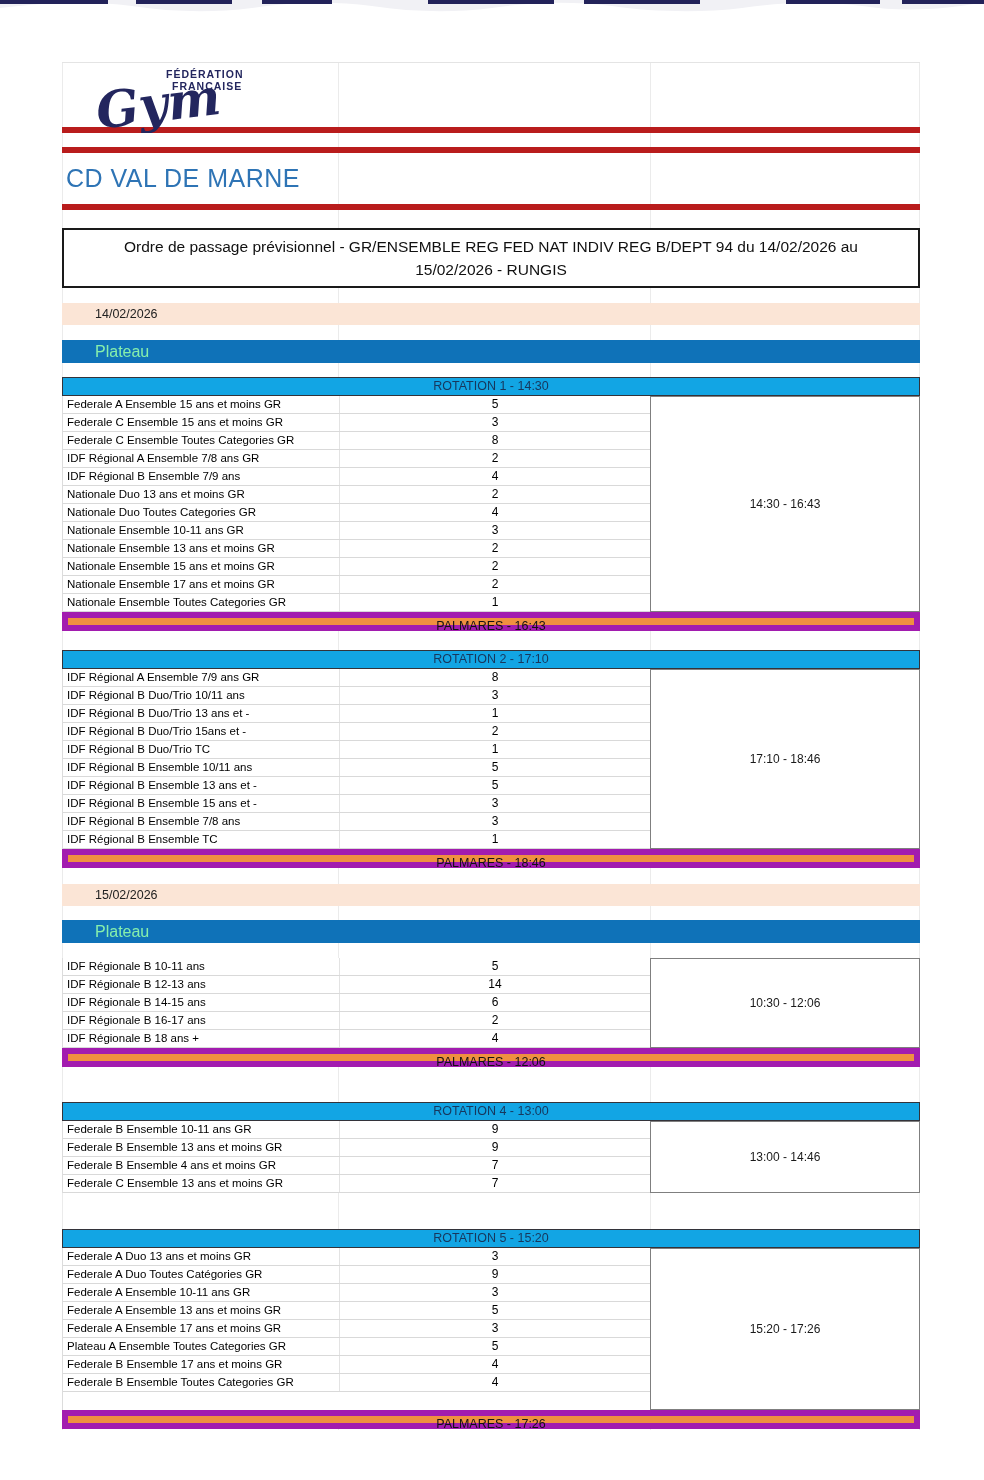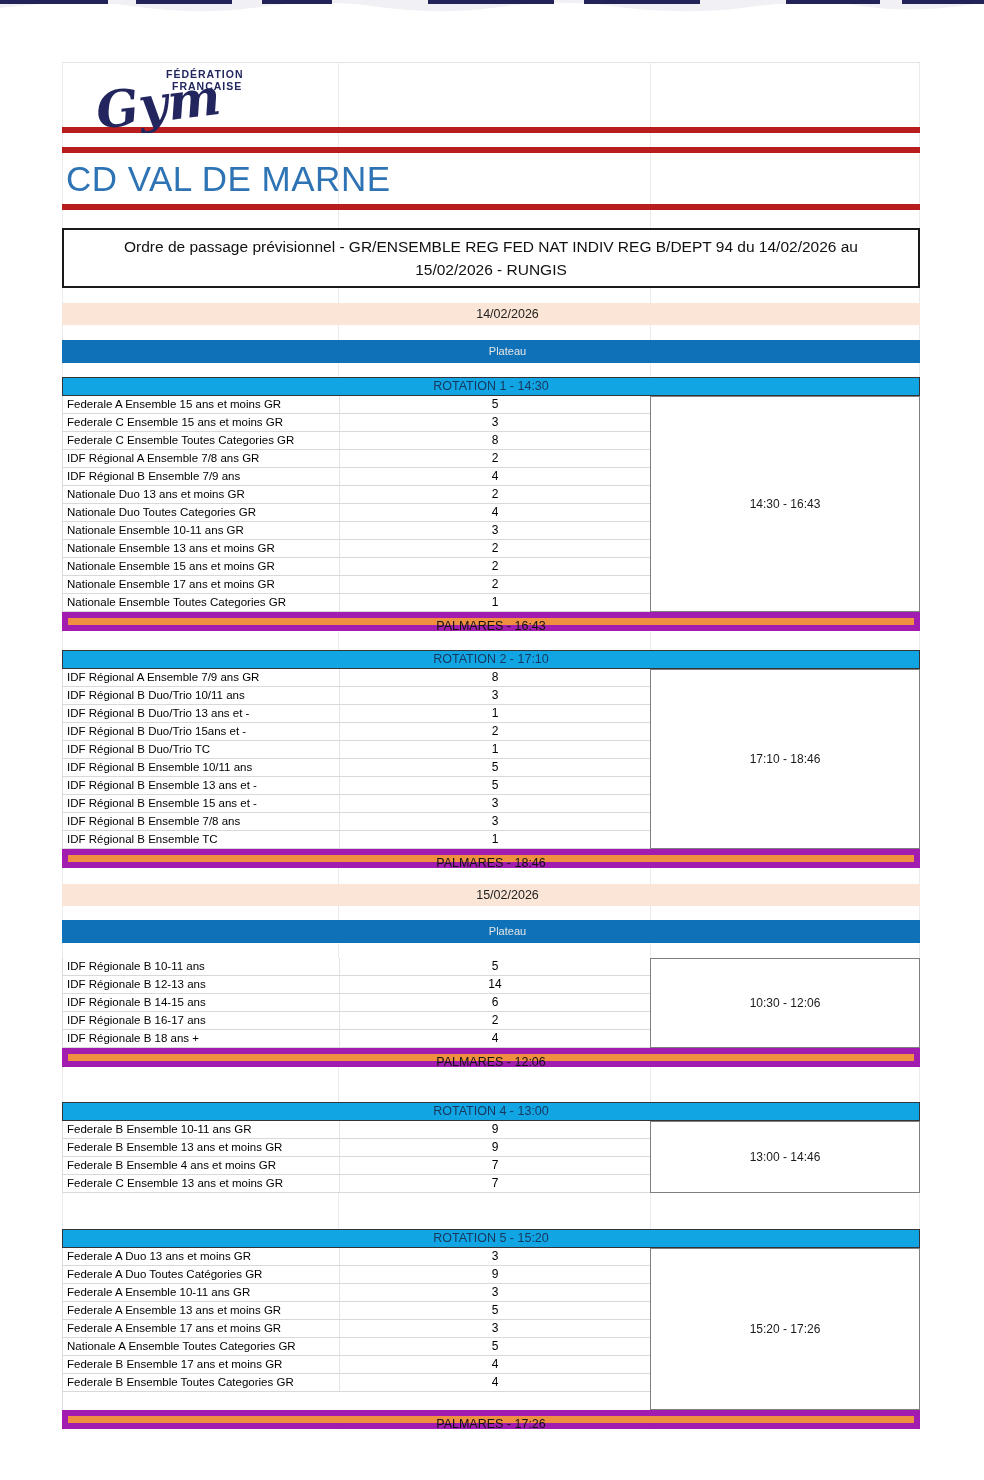--- a/index.html
+++ b/index.html
@@ -8,33 +8,33 @@
     font-family:"Liberation Sans","DejaVu Sans",sans-serif;color:#1a1a1a;
   }
   .abs{position:absolute;}
   
   .vline{position:absolute;top:62px;height:1368px;width:1px;background:#ebebeb;z-index:0;}
   
   .header-grid{left:62px;top:62px;width:858px;z-index:1;}
   .hg-row{box-sizing:border-box;border-bottom:6px solid #b91c1c;position:relative;}
   .hg-row.first{border-top:1px solid #e4e4e4;}
   .club-title{
-    font-size:35px;letter-spacing:.5px;color:var(--c-club,#2e74b5);
+    font-size:25px;letter-spacing:.5px;color:var(--c-club,#2e74b5);
     display:flex;align-items:center;padding-left:4px;
   }
   
   .title-box{
     left:62px;top:228px;width:858px;height:60px;box-sizing:border-box;z-index:1;
     border:2px solid #1a1a1a;background:#fff;display:flex;align-items:center;justify-content:center;
     text-align:center;font-size:15.5px;line-height:1.5;padding:4px 22px;color:#111;
   }
   
-  .band{left:62px;width:858px;box-sizing:border-box;text-align:center;z-index:1;padding-left:33px;}
+  .band{left:62px;width:858px;box-sizing:border-box;text-align:left;z-index:1;padding-left:33px;}
   .band-date{height:22px;background:var(--c-date,#fbe5d6);font-size:12.5px;line-height:22px;color:#222;}
-  .band-plateau{height:23px;background:var(--c-plateau,#0f72b8);font-size:11px;line-height:23px;color:#e5e5e5;}
+  .band-plateau{height:23px;background:var(--c-plateau,#0f72b8);font-size:16px;line-height:23px;color:#86efac;}
   
   .section{left:62px;width:858px;z-index:1;}
   .rot-header{
     height:19px;box-sizing:border-box;border:1px solid #33333a;background:var(--c-rot,#12a5e4);
     text-align:center;font-size:12.5px;line-height:17px;color:#17375d;
   }
   .rot-body{display:flex;align-items:stretch;}
   .rows{width:588px;box-sizing:border-box;background:#fff;border-left:1px solid #dcdcdc;}
   .row{height:18px;display:flex;box-sizing:border-box;border-bottom:1px solid #d9d9d9;}
   .row.empty{border-bottom:none;}
@@ -278,21 +278,21 @@
           </div>
           <div class="row">
             <div class="cat">Federale A Ensemble 13 ans et moins GR</div>
             <div class="cnt">5</div>
           </div>
           <div class="row">
             <div class="cat">Federale A Ensemble 17 ans et moins GR</div>
             <div class="cnt">3</div>
           </div>
           <div class="row">
-            <div class="cat">Nationale A Ensemble Toutes Categories GR</div>
+            <div class="cat">Plateau A Ensemble Toutes Categories GR</div>
             <div class="cnt">5</div>
           </div>
           <div class="row">
             <div class="cat">Federale B Ensemble 17 ans et moins GR</div>
             <div class="cnt">4</div>
           </div>
           <div class="row">
             <div class="cat">Federale B Ensemble Toutes Categories GR</div>
             <div class="cnt">4</div>
           </div>

